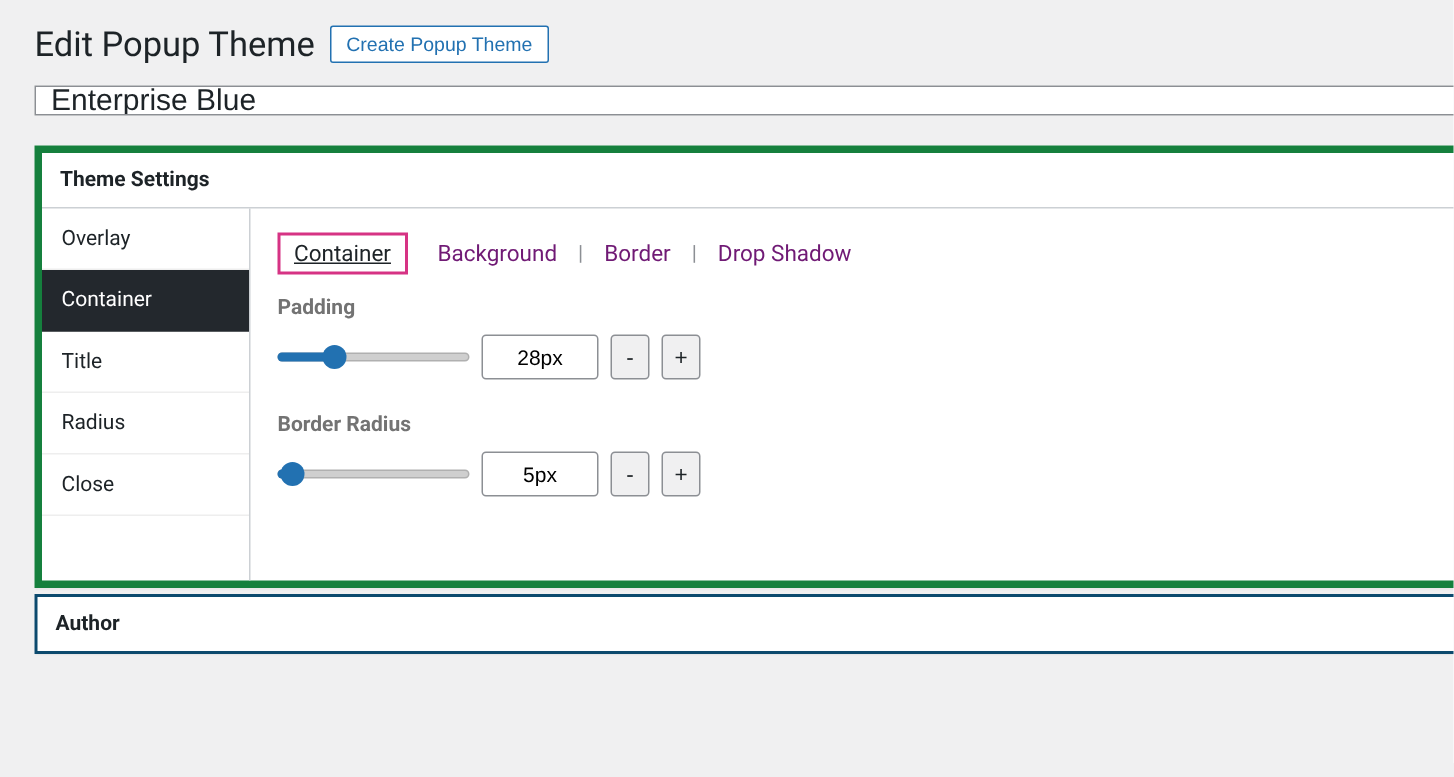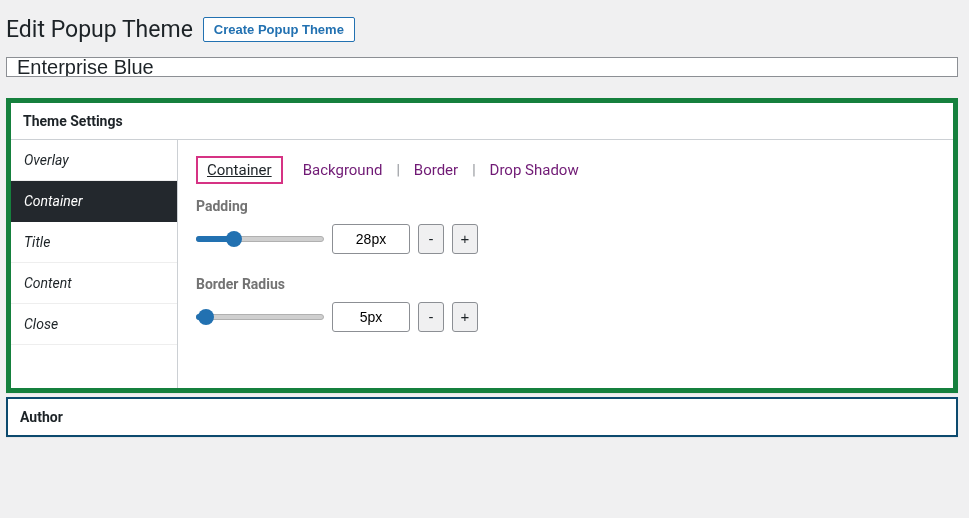--- a/index.html
+++ b/index.html
@@ -9,42 +9,41 @@
     }
     body {
       font-family: -apple-system, BlinkMacSystemFont, "Segoe UI", Roboto, Arial, sans-serif;
       background: #f0f0f1;
       color: #1d2327;
       width: 969px;
       height: 518px;
       overflow: hidden;
     }
     .page {
-      padding: 0 0 0 6px;
+      padding: 0 0 0 23px;
     }
     .page-header {
       display: flex;
       align-items: center;
       padding: 16px 0 14px 0;
       gap: 10px;
     }
     .page-title {
       font-size: 23px;
       font-weight: 400;
       color: #1d2327;
     }
     .create-btn {
       background: #fff;
       border: 1px solid #2271b1;
       color: #2271b1;
       font-size: 13px;
       padding: 4px 10px;
       cursor: pointer;
       border-radius: 2px;
-      font-weight: bold;
     }
     .title-input-wrap {
       margin-bottom: 20px;
     }
     .title-input {
       width: 952px;
       font-size: 20px;
       padding: 4px 10px;
       height: 20px;
       border: 1px solid #8c8f94;
@@ -66,24 +65,23 @@
     .panel-header-title {
       font-size: 14px;
       font-weight: 700;
       color: #1d2327;
     }
     .panel-body {
       display: flex;
       min-height: 248px;
     }
     .vtabs {
-      width: 167px;
+      width: 139px;
       border-right: 1px solid #ccd0d4;
       flex-shrink: 0;
-      font-style: italic;
     }
     .vtab {
       padding: 12px 13px;
       font-size: 14px;
       color: #1d2327;
       border-bottom: 1px solid #eee;
       cursor: pointer;
     }
     .vtab.active {
       background: #23282d;
@@ -216,21 +214,21 @@
 
   <div class="panel">
     <div class="panel-header">
       <div class="panel-header-title">Theme Settings</div>
     </div>
     <div class="panel-body">
       <div class="vtabs">
         <div class="vtab">Overlay</div>
         <div class="vtab active">Container</div>
         <div class="vtab">Title</div>
-        <div class="vtab">Content</div>
+        <div class="vtab">Radius</div>
         <div class="vtab">Close</div>
       </div>
       <div class="content-area">
         <div class="subtabs">
           <span class="subtab active">Container</span>
           <span class="subtab-sep"></span>
           <span class="subtab">Background</span>
           <span class="subtab-sep">|</span>
           <span class="subtab">Border</span>
           <span class="subtab-sep">|</span>

